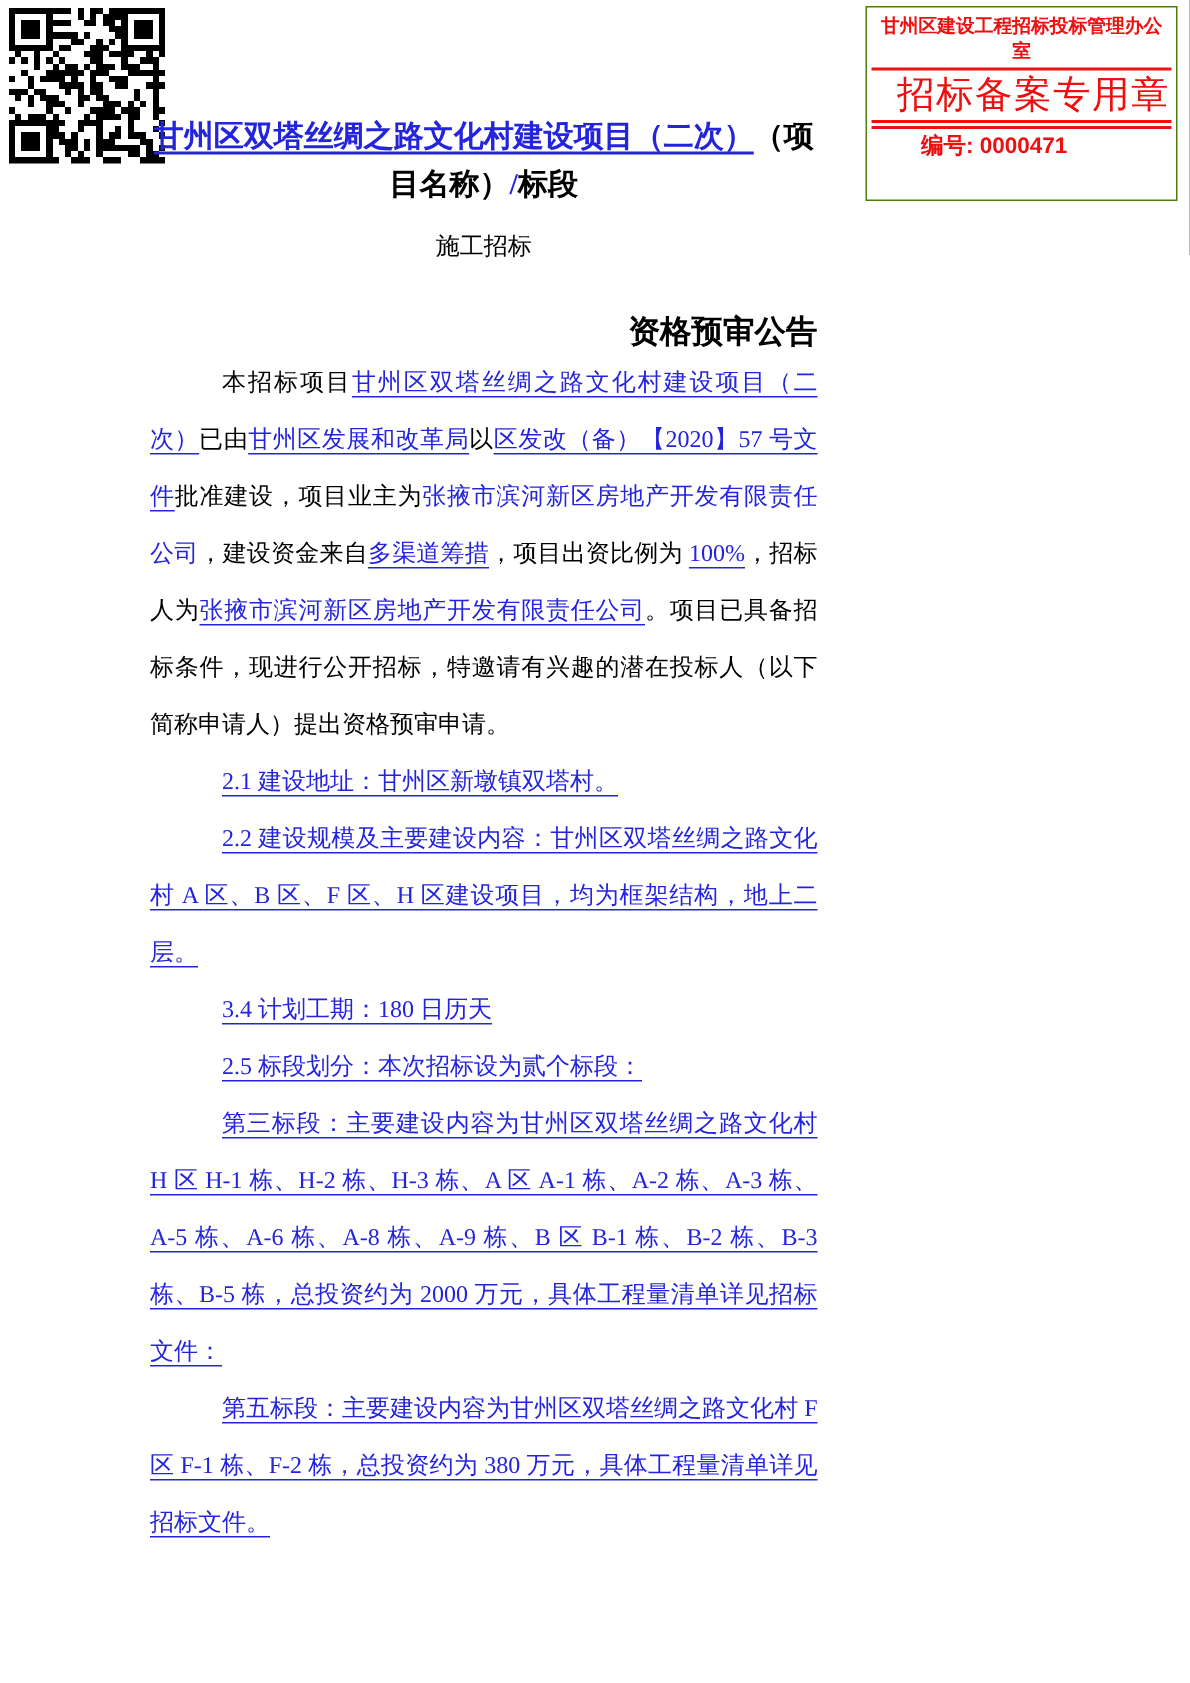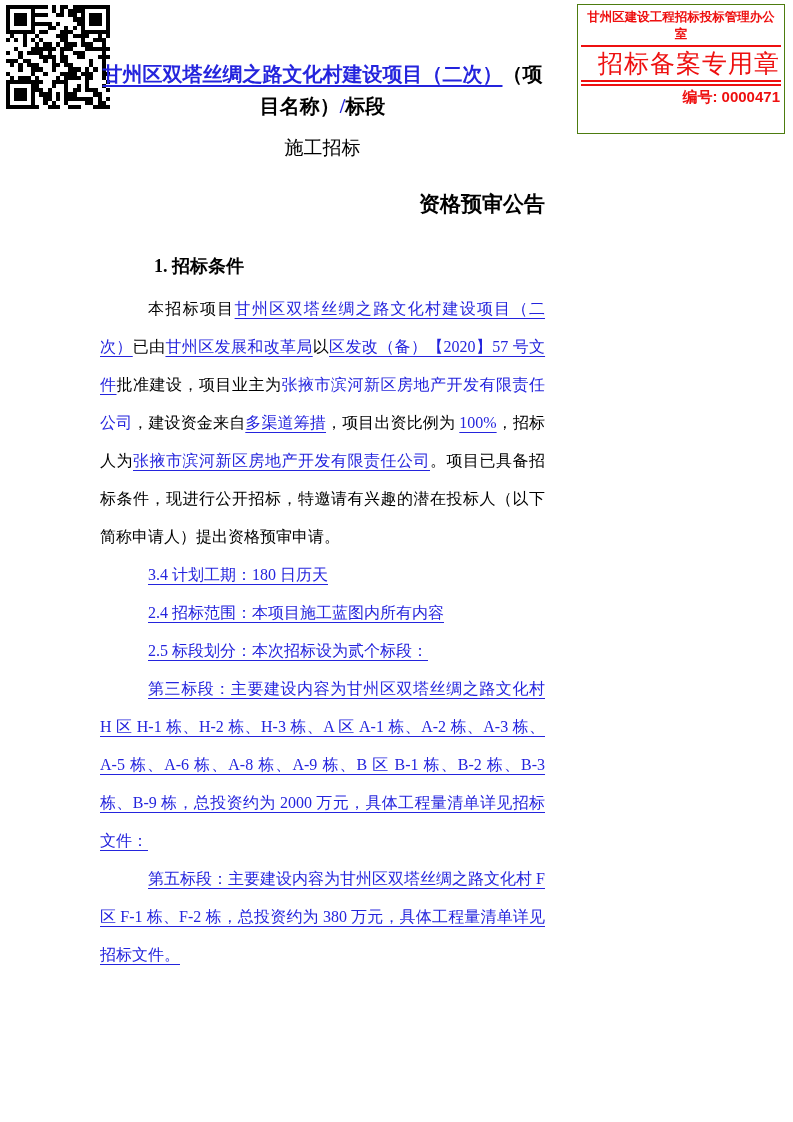--- a/index.html
+++ b/index.html
@@ -23,32 +23,32 @@
     font-family:"Liberation Sans","DejaVu Sans",sans-serif;
     color:#ee1010;
     display:flex;flex-direction:column;
     z-index:5;
   }
   .stamp .row{padding:1px 4px;}
   .stamp .office{font-size:12.5px;font-weight:bold;text-align:center;letter-spacing:0px;margin-top:3px;}
   .stamp .divider{border-top:2px solid #ee1010;margin:1px 3px;}
   .stamp .big{font-size:25px;font-weight:normal;text-align:right;letter-spacing:1px;line-height:1.15;}
   .stamp .sign{font-size:14.5px;font-weight:bold;text-align:center;letter-spacing:0px;}
-  .stamp .num{font-size:15px;font-weight:bold;text-align:right;padding-left:36px;}
+  .stamp .num{font-size:15px;font-weight:bold;text-align:left;padding-left:36px;}
   
   .content{
     position:absolute;left:0;top:0;width:645px;
-    padding:58px 100px 0 100px;box-sizing:border-box;
+    padding:75px 100px 0 100px;box-sizing:border-box;
   }
   .doc-title{
     text-align:center;font-size:20px;font-weight:bold;
     line-height:32px;
   }
   .doc-subtitle{
-    text-align:center;font-size:19px;font-weight:normal;
+    text-align:center;font-size:16px;font-weight:normal;
     line-height:32px;margin-top:10px;
   }
   .notice-title{
     text-align:right;font-size:21px;font-weight:bold;
     line-height:32px;margin-top:24px;
   }
   .body-text p{margin:0;}
   .h{
     font-size:18px;font-weight:bold;line-height:32px;
     text-indent:3em;margin-top:30px !important;margin-bottom:8px !important;
@@ -413,23 +413,23 @@
       <span>编号:</span>
       <span>0000471</span>
     </div>
   </div>
 
   <div class="content">
     <div class="doc-title"><span class="s-bu">甘州区双塔丝绸之路文化村建设项目（二次）</span><span class="s-k">（项目名称）</span><span class="s-b">/</span><span class="s-k">标段</span></div>
     <div class="doc-subtitle">施工招标</div>
     <div class="notice-title">资格预审公告</div>
     <div class="body-text">
-        <p class="h">1. 招标条件</p>
         <p class="para"><span class="s-k">本招标项目</span><span class="s-bu">甘州区双塔丝绸之路文化村建设项目（二次）</span><span class="s-k">已由</span><span class="s-bu">甘州区发展和改革局</span><span class="s-k">以</span><span class="s-bu">区发改（备）【2020】57 号文件</span><span class="s-k">批准建设，项目业主为</span><span class="s-b">张掖市滨河新区房地产开发有限责任公司</span><span class="s-k">，建设资金来自</span><span class="s-bu">多渠道筹措</span><span class="s-k">，项目出资比例为 </span><span class="s-bu">100%</span><span class="s-k">，招标人为</span><span class="s-bu">张掖市滨河新区房地产开发有限责任公司</span><span class="s-k">。项目已具备招标条件，现进行公开招标，特邀请有兴趣的潜在投标人（以下简称申请人）提出资格预审申请。</span></p>
+        <p class="para"><span class="s-bu">2.1 建设地址：甘州区新墩镇双塔村。</span></p>
+        <p class="para"><span class="s-bu">2.2 建设规模及主要建设内容：甘州区双塔丝绸之路文化村 A 区、B 区、F 区、H 区建设项目，均为框架结构，地上二层。</span></p>
         <p class="para"><span class="s-bu">3.4 计划工期：180 日历天</span></p>
-        <p class="para"><span class="s-bu">2.4 招标范围：本项目施工蓝图内所有内容</span></p>
         <p class="para"><span class="s-bu">2.5 标段划分：本次招标设为贰个标段：</span></p>
-        <p class="para"><span class="s-bu">第三标段：主要建设内容为甘州区双塔丝绸之路文化村 H 区 H-1 栋、H-2 栋、H-3 栋、A 区 A-1 栋、A-2 栋、A-3 栋、A-5 栋、A-6 栋、A-8 栋、A-9 栋、B 区 B-1 栋、B-2 栋、B-3 栋、B-9 栋，总投资约为 2000 万元，具体工程量清单详见招标文件：</span></p>
+        <p class="para"><span class="s-bu">第三标段：主要建设内容为甘州区双塔丝绸之路文化村 H 区 H-1 栋、H-2 栋、H-3 栋、A 区 A-1 栋、A-2 栋、A-3 栋、A-5 栋、A-6 栋、A-8 栋、A-9 栋、B 区 B-1 栋、B-2 栋、B-3 栋、B-5 栋，总投资约为 2000 万元，具体工程量清单详见招标文件：</span></p>
         <p class="para"><span class="s-bu">第五标段：主要建设内容为甘州区双塔丝绸之路文化村 F 区 F-1 栋、F-2 栋，总投资约为 380 万元，具体工程量清单详见招标文件。</span></p>
       </div>
   </div>
 
 </div>
 
 </body></html>

